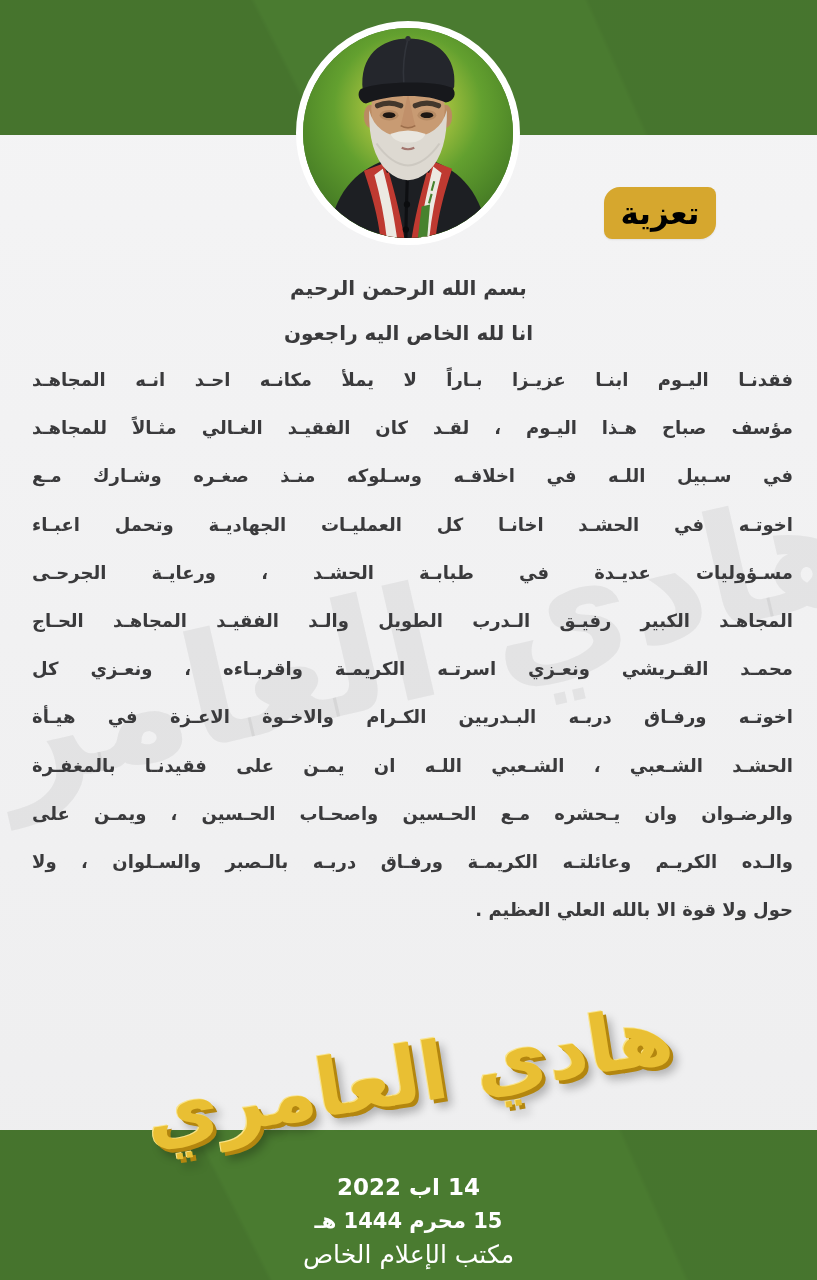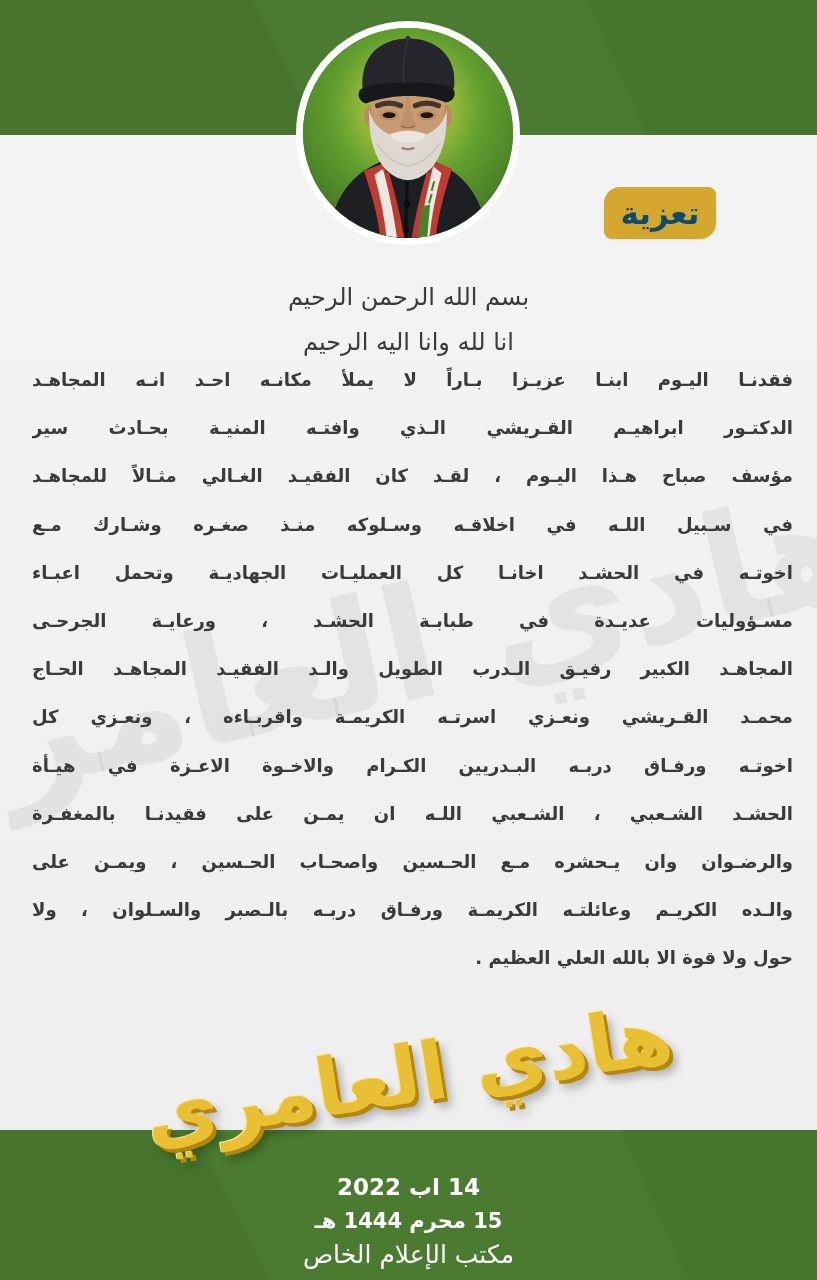--- a/index.html
+++ b/index.html
@@ -36,29 +36,29 @@
     overflow:hidden;z-index:3;
     background:#4c8427;
   }
   .portrait svg{display:block;width:100%;height:100%;}
   
   .badge{
     position:absolute;left:604px;top:187px;width:112px;height:52px;
     background:#d6a72e;
     border-radius:16px 8px 16px 8px;
     display:flex;align-items:center;justify-content:center;
-    color:#0c4a6e;font-weight:bold;font-size:31px;line-height:1;
+    color:#000000;font-weight:bold;font-size:31px;line-height:1;
     z-index:3;
     box-shadow:0 1px 2px rgba(0,0,0,0.08);
   }
   
   .intro{
-    position:absolute;left:0;right:0;top:275px;
-    text-align:center;color:#3a3a3c;font-weight:normal;
-    font-size:24px;line-height:45px;
+    position:absolute;left:0;right:0;top:266px;
+    text-align:center;color:#3a3a3c;font-weight:bold;
+    font-size:20px;line-height:45px;
     z-index:2;
   }
   
   .paragraph{
     position:absolute;top:356px;right:24px;left:32px;
     color:#3a3a3c;font-weight:bold;font-size:18px;
     z-index:2;
   }
   .pline{
     height:48.2px;line-height:48.2px;
@@ -156,28 +156,27 @@
       <circle cx="100" cy="10" r="2.5" fill="#2e3036"></circle>
     </svg>
   </div>
 
   <div class="badge">
     <span>تعزية</span>
   </div>
 
   <div class="intro">
     <div>بسم الله الرحمن الرحيم</div>
-    <div>انا لله وانا اليه الرحيم</div>
+    <div>انا لله الخاص اليه راجعون</div>
   </div>
 
   <div class="watermark">هادي العامري</div>
 
   <div class="paragraph">
     <div class="pline">فقدنـا اليـوم ابنـا عزيـزا بـاراً لا يملأ مكانـه احـد انـه المجاهـد</div>
-    <div class="pline">الدكتـور ابراهيـم القـريشي الـذي وافتـه المنيـة بحـادث سير</div>
     <div class="pline">مؤسف صباح هـذا اليـوم ، لقـد كان الفقيـد الغـالي مثـالاً للمجاهـد</div>
     <div class="pline">في سـبيل اللـه في اخلاقـه وسـلوكه منـذ صغـره وشـارك مـع</div>
     <div class="pline">اخوتـه في الحشـد اخانـا كل العمليـات الجهاديـة وتحمل اعبـاء</div>
     <div class="pline">مسـؤوليات عديـدة في طبابـة الحشـد ، ورعايـة الجرحـى</div>
     <div class="pline">المجاهـد الكبير رفيـق الـدرب الطويل والـد الفقيـد المجاهـد الحـاج</div>
     <div class="pline">محمـد القـريشي ونعـزي اسرتـه الكريمـة واقربـاءه ، ونعـزي كل</div>
     <div class="pline">اخوتـه ورفـاق دربـه البـدريين الكـرام والاخـوة الاعـزة في هيـأة</div>
     <div class="pline">الحشـد الشـعبي ، الشـعبي اللـه ان يمـن على فقيدنـا بالمغفـرة</div>
     <div class="pline">والرضـوان وان يـحشره مـع الحـسين واصحـاب الحـسين ، ويمـن على</div>
     <div class="pline">والـده الكريـم وعائلتـه الكريمـة ورفـاق دربـه بالـصبر والسـلوان ، ولا</div>

